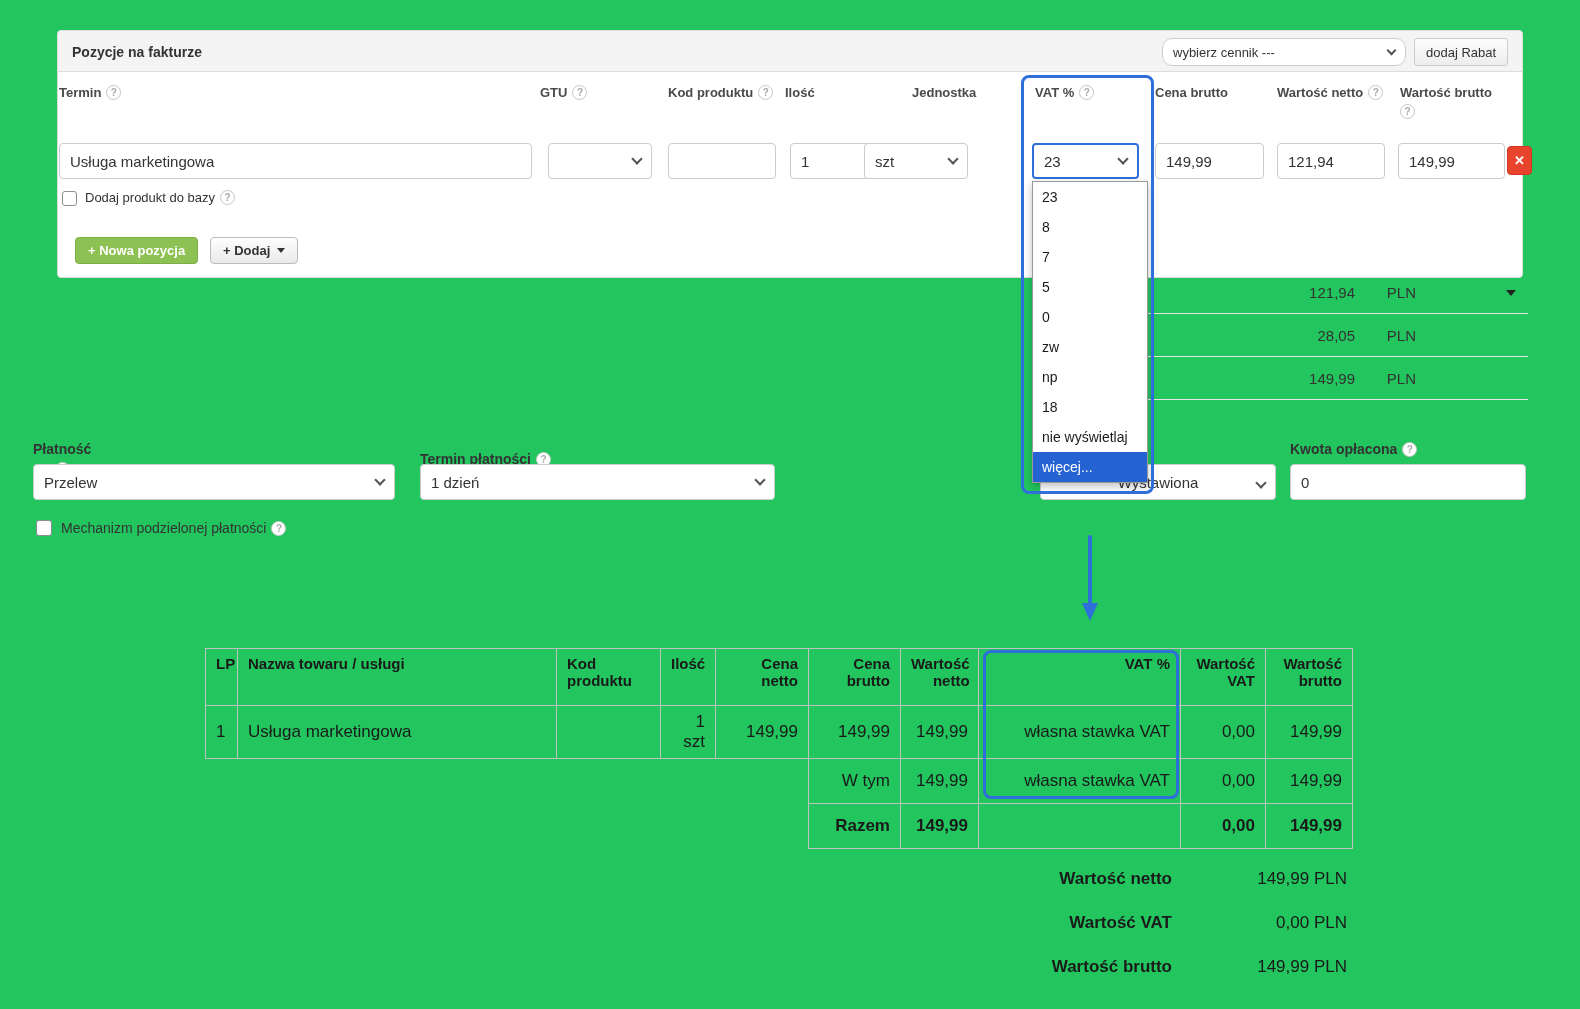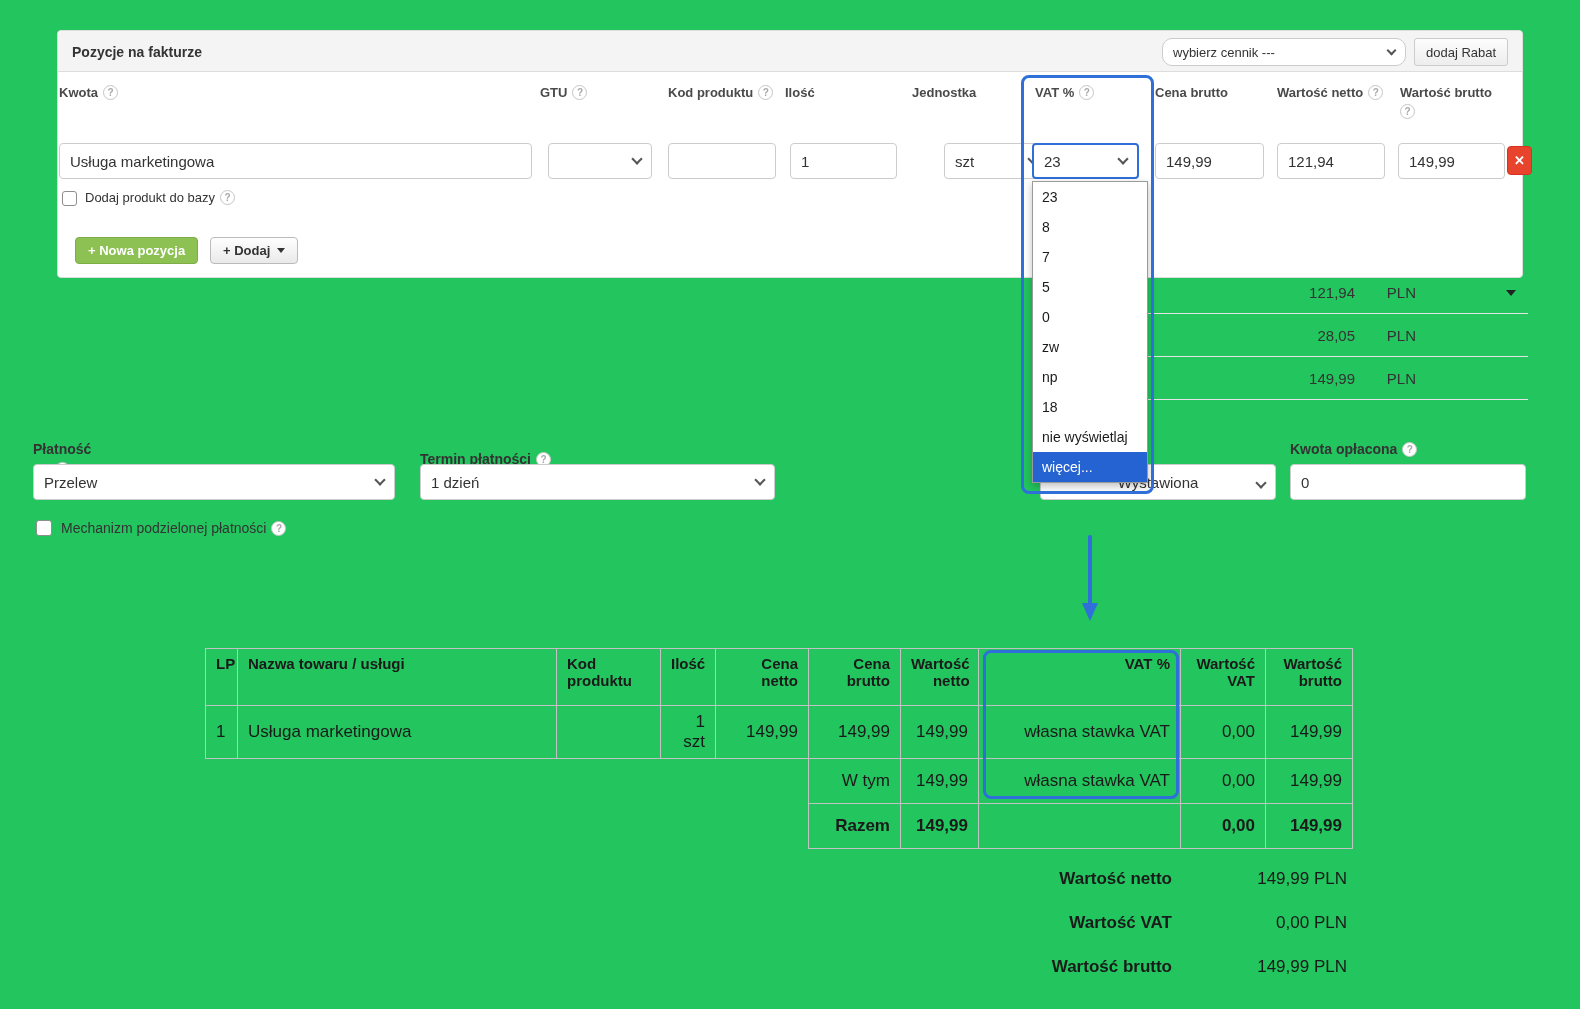--- a/index.html
+++ b/index.html
@@ -74,21 +74,21 @@
   <div class="abs panel-strip" style="left:58px;top:31px;width:1464px;height:41px;"></div>
   <div class="abs panel-title" style="left:72px;top:44px;">Pozycje na fakturze</div>
 
   <div class="abs sel sel-sm" style="left:1162px;top:38px;width:244px;">
     <span>wybierz cennik ---</span>
     <span class="chev" style="width:7px;height:7px;"></span>
   </div>
   <div class="abs btn-light" style="left:1414px;top:38px;">dodaj Rabat</div>
 
   <div class="abs lbl" style="left:59px;top:85px;">
-    <span>Kwota</span>
+    <span>Termin</span>
     <span class="help">?</span>
   </div>
   <div class="abs lbl" style="left:540px;top:85px;">
     <span>GTU</span>
     <span class="help">?</span>
   </div>
   <div class="abs lbl" style="left:668px;top:85px;">
     <span>Kod produktu</span>
     <span class="help">?</span>
   </div>
@@ -114,21 +114,21 @@
   </div>
   <span class="abs help" style="left:1400px;top:104px;z-index:2;">?</span>
 
   <input class="abs inp" style="left: 59px; top: 143px; width: 473px;" value="Usługa marketingowa">
   <div class="abs sel" style="left:548px;top:143px;width:104px;">
     <span></span>
     <span class="chev"></span>
   </div>
   <input class="abs inp" style="left: 668px; top: 143px; width: 108px;" value="">
   <input class="abs inp" style="left: 790px; top: 143px; width: 107px;" value="1">
-  <div class="abs sel" style="left:944px;top:143px;width:104px;">
+  <div class="abs sel" style="left:864px;top:143px;width:104px;">
     <span>szt</span>
     <span class="chev"></span>
   </div>
   <div class="abs sel sel-focus" style="left:1032px;top:143px;width:107px;">
     <span>23</span>
     <span class="chev"></span>
   </div>
   <input class="abs inp" style="left: 1155px; top: 143px; width: 109px;" value="149,99">
   <input class="abs inp" style="left: 1277px; top: 143px; width: 108px;" value="121,94">
   <input class="abs inp" style="left: 1398px; top: 143px; width: 107px;" value="149,99">

